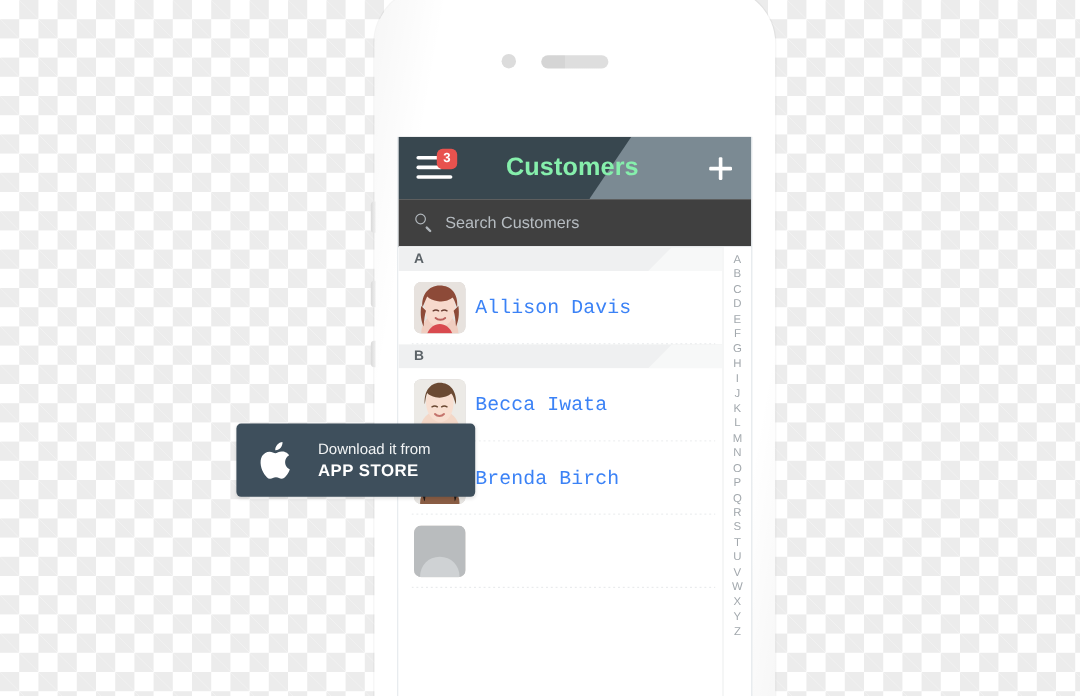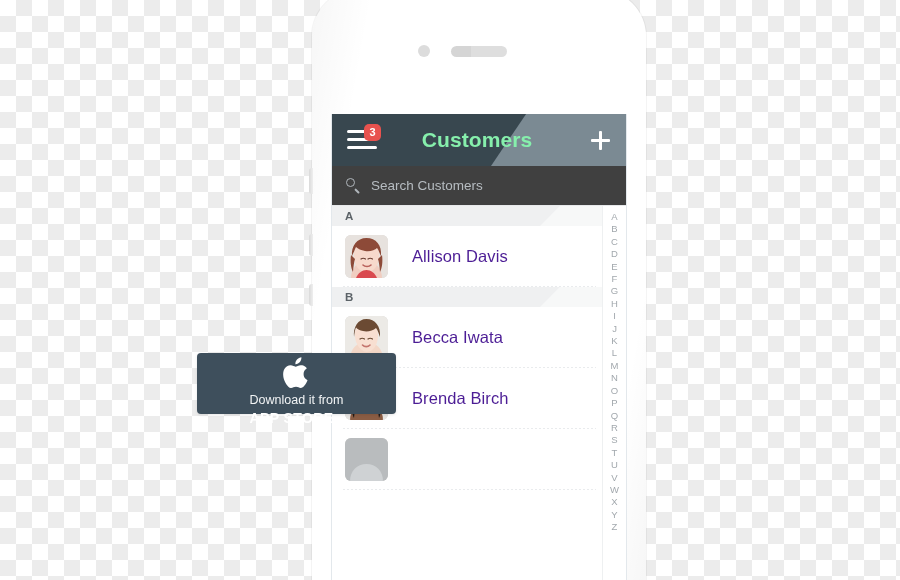--- a/index.html
+++ b/index.html
@@ -256,24 +256,25 @@
     width: 43px;
     height: 43px;
     border-radius: 6px;
     flex: 0 0 auto;
     overflow: hidden;
     position: relative;
     background: #d8d5d2;
   }
   .avatar svg { display: block; width: 100%; height: 100%; }
   .row-name {
-    margin-left: 24px;
+    margin-left: 8px;
     font-size: 16.5px;
-    color: #4c1d95;
+    color: #3b82f6;
     letter-spacing: 0.1px;
+    font-family: Liberation Mono, monospace;
   }
 
   
   .alpha-index {
     position: absolute;
     right: 0;
     top: 0;
     width: 24px;
     height: 100%;
     display: flex;
@@ -300,21 +301,20 @@
     top: 353px;
     width: 199px;
     height: 61px;
     background: #3e4f5c;
     border-radius: 4px;
     display: flex;
     align-items: center;
     z-index: 50;
     box-shadow: 0 1px 3px rgba(0,0,0,0.10);
     cursor: pointer;
-    flex-direction: column;
   }
   .apple-logo {
     width: 34px;
     height: 40px;
     margin-left: 18px;
     margin-right: 16px;
     flex: 0 0 auto;
   }
   .apple-logo svg { display: block; width: 100%; height: 100%; }
   .badge-text { color: #ffffff; line-height: 1.18; }

